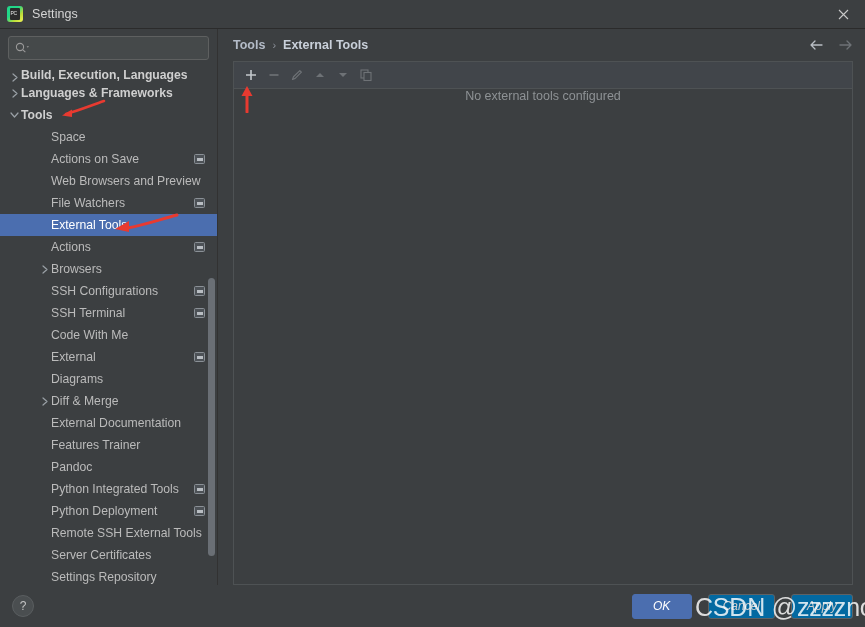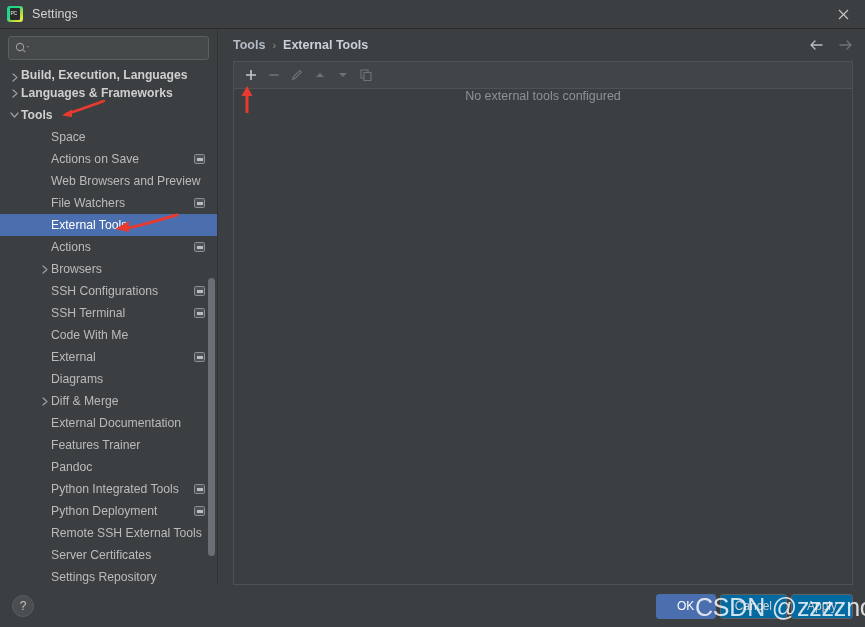--- a/index.html
+++ b/index.html
@@ -166,21 +166,21 @@
     display: flex; align-items: center;
     padding: 0 12px 0 12px;
     position: relative;
   }
   .help-btn {
     width: 22px; height: 22px; border-radius: 50%;
     background: #4a4e50; border: 1px solid #5a5e60;
     display: flex; align-items: center; justify-content: center;
     color: #c3c3c3; font-size: 12px;
   }
-  .footer-btns { margin-left: auto; display: flex; gap: 4px; }
+  .footer-btns { margin-left: auto; display: flex; gap: 16px; font-style: italic; }
   .btn {
     min-width: 62px; height: 25px; padding: 0 14px;
     border: 1px solid #5e6264; border-radius: 3px;
     background: #0369a1; color: #cfcfcf;
     font-size: 12px; font-family: "Liberation Sans", sans-serif;
     display: flex; align-items: center; justify-content: center;
   }
   .btn.primary {
     background: #4b6eaf; border-color: #4b6eaf; color: #ffffff;
     min-width: 60px;

